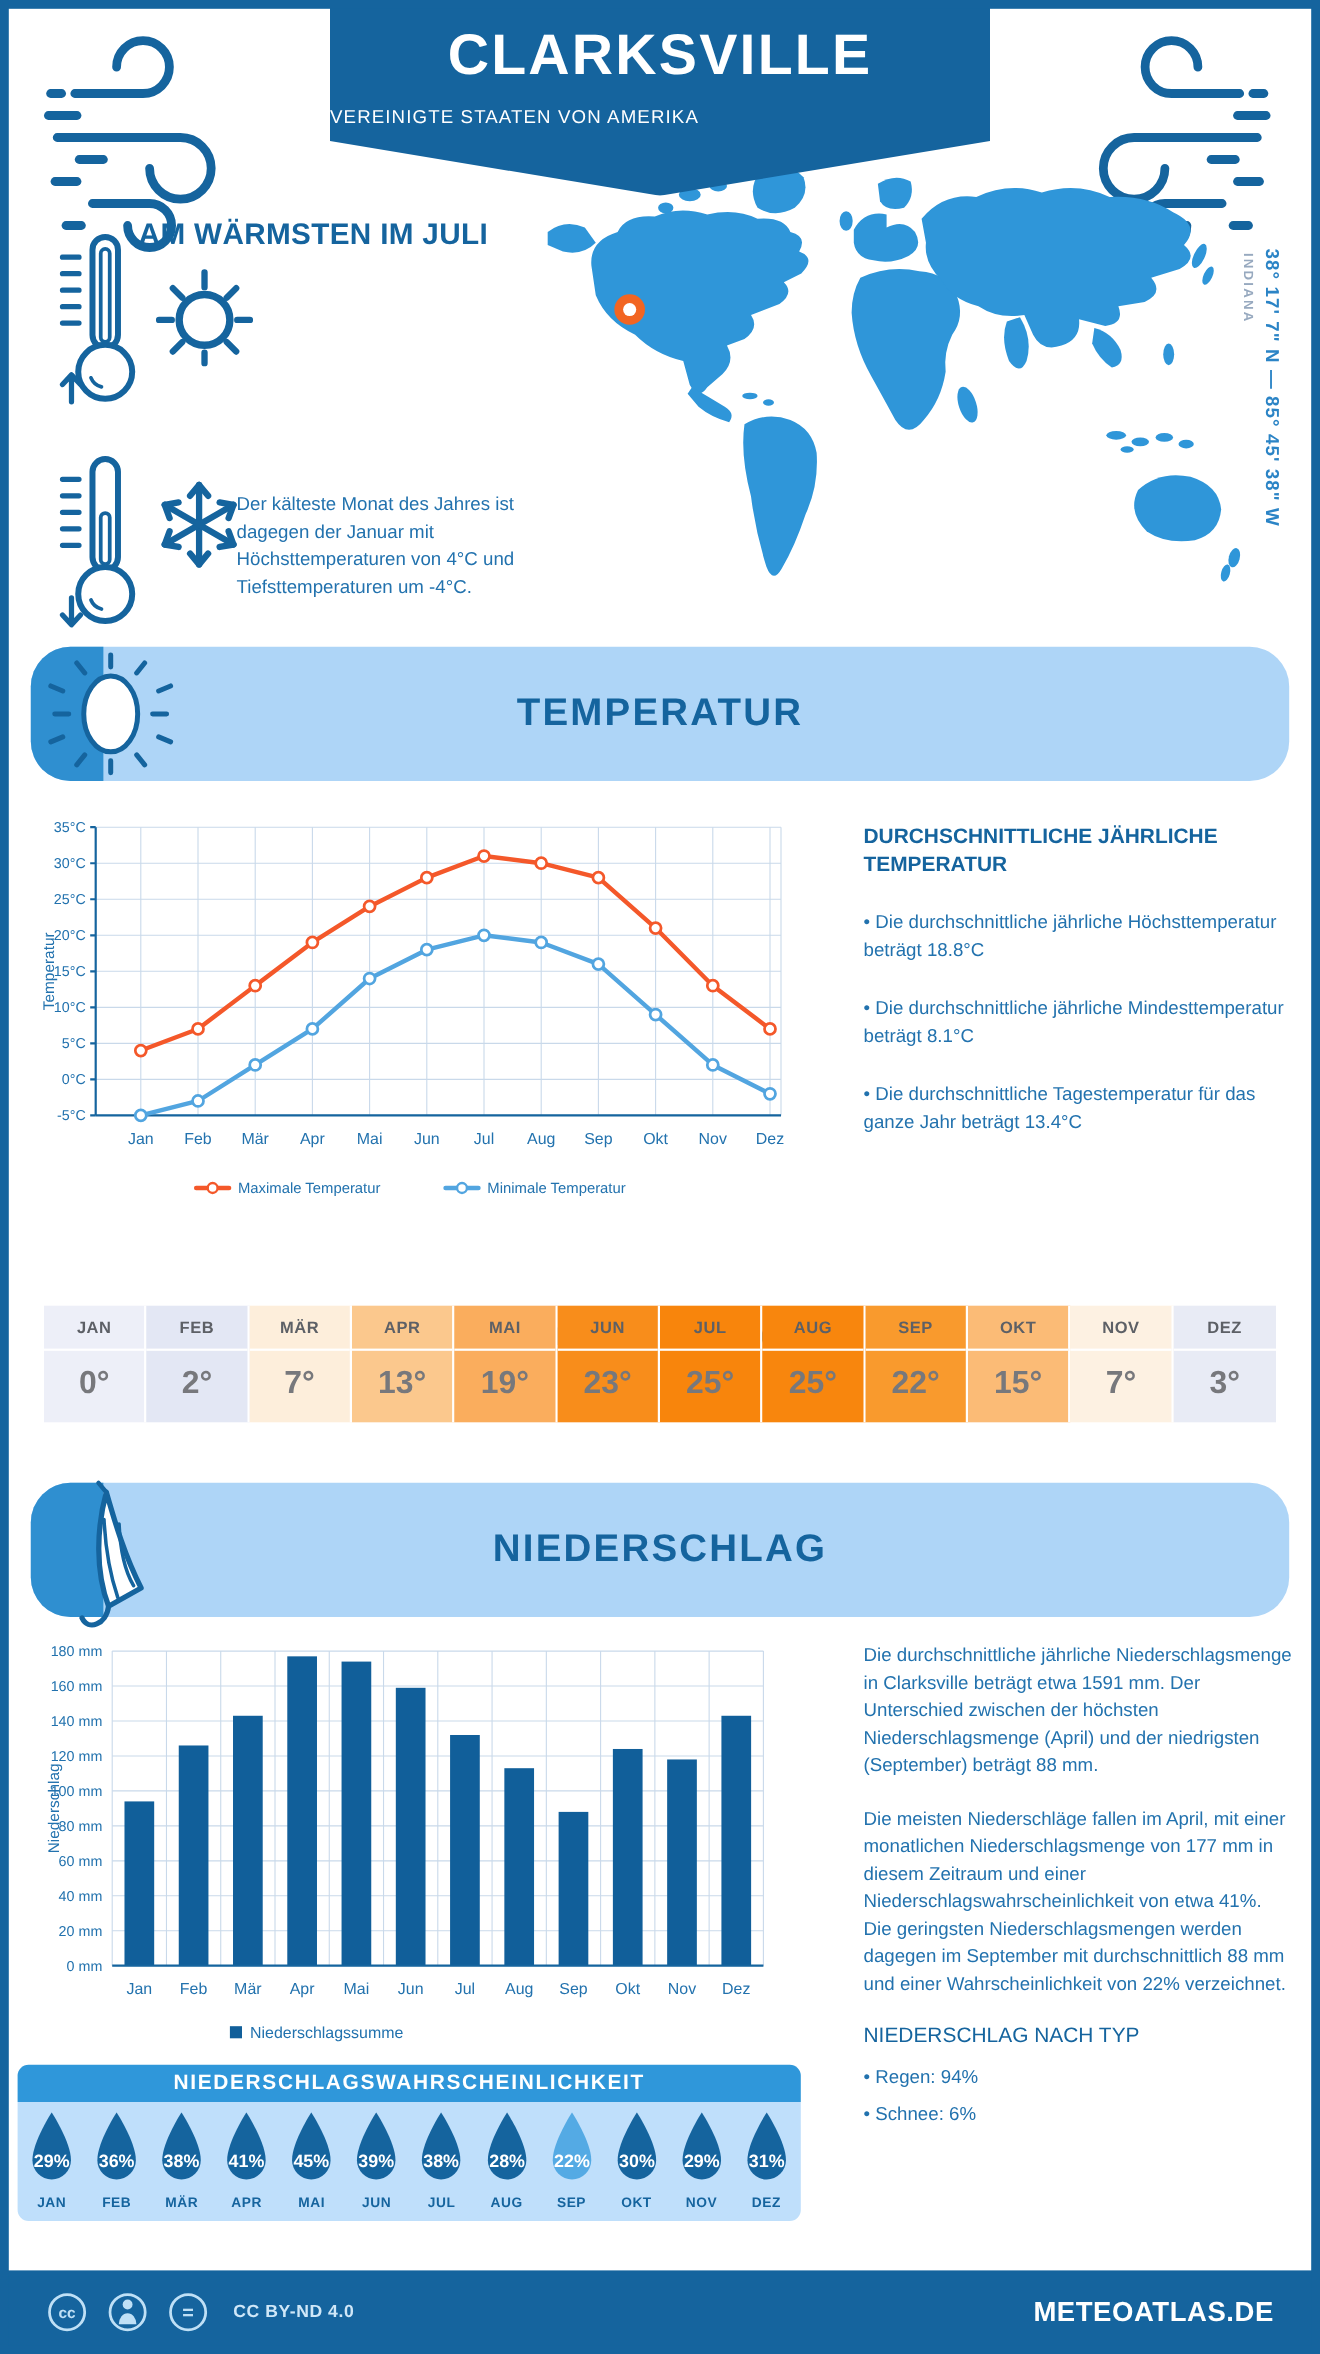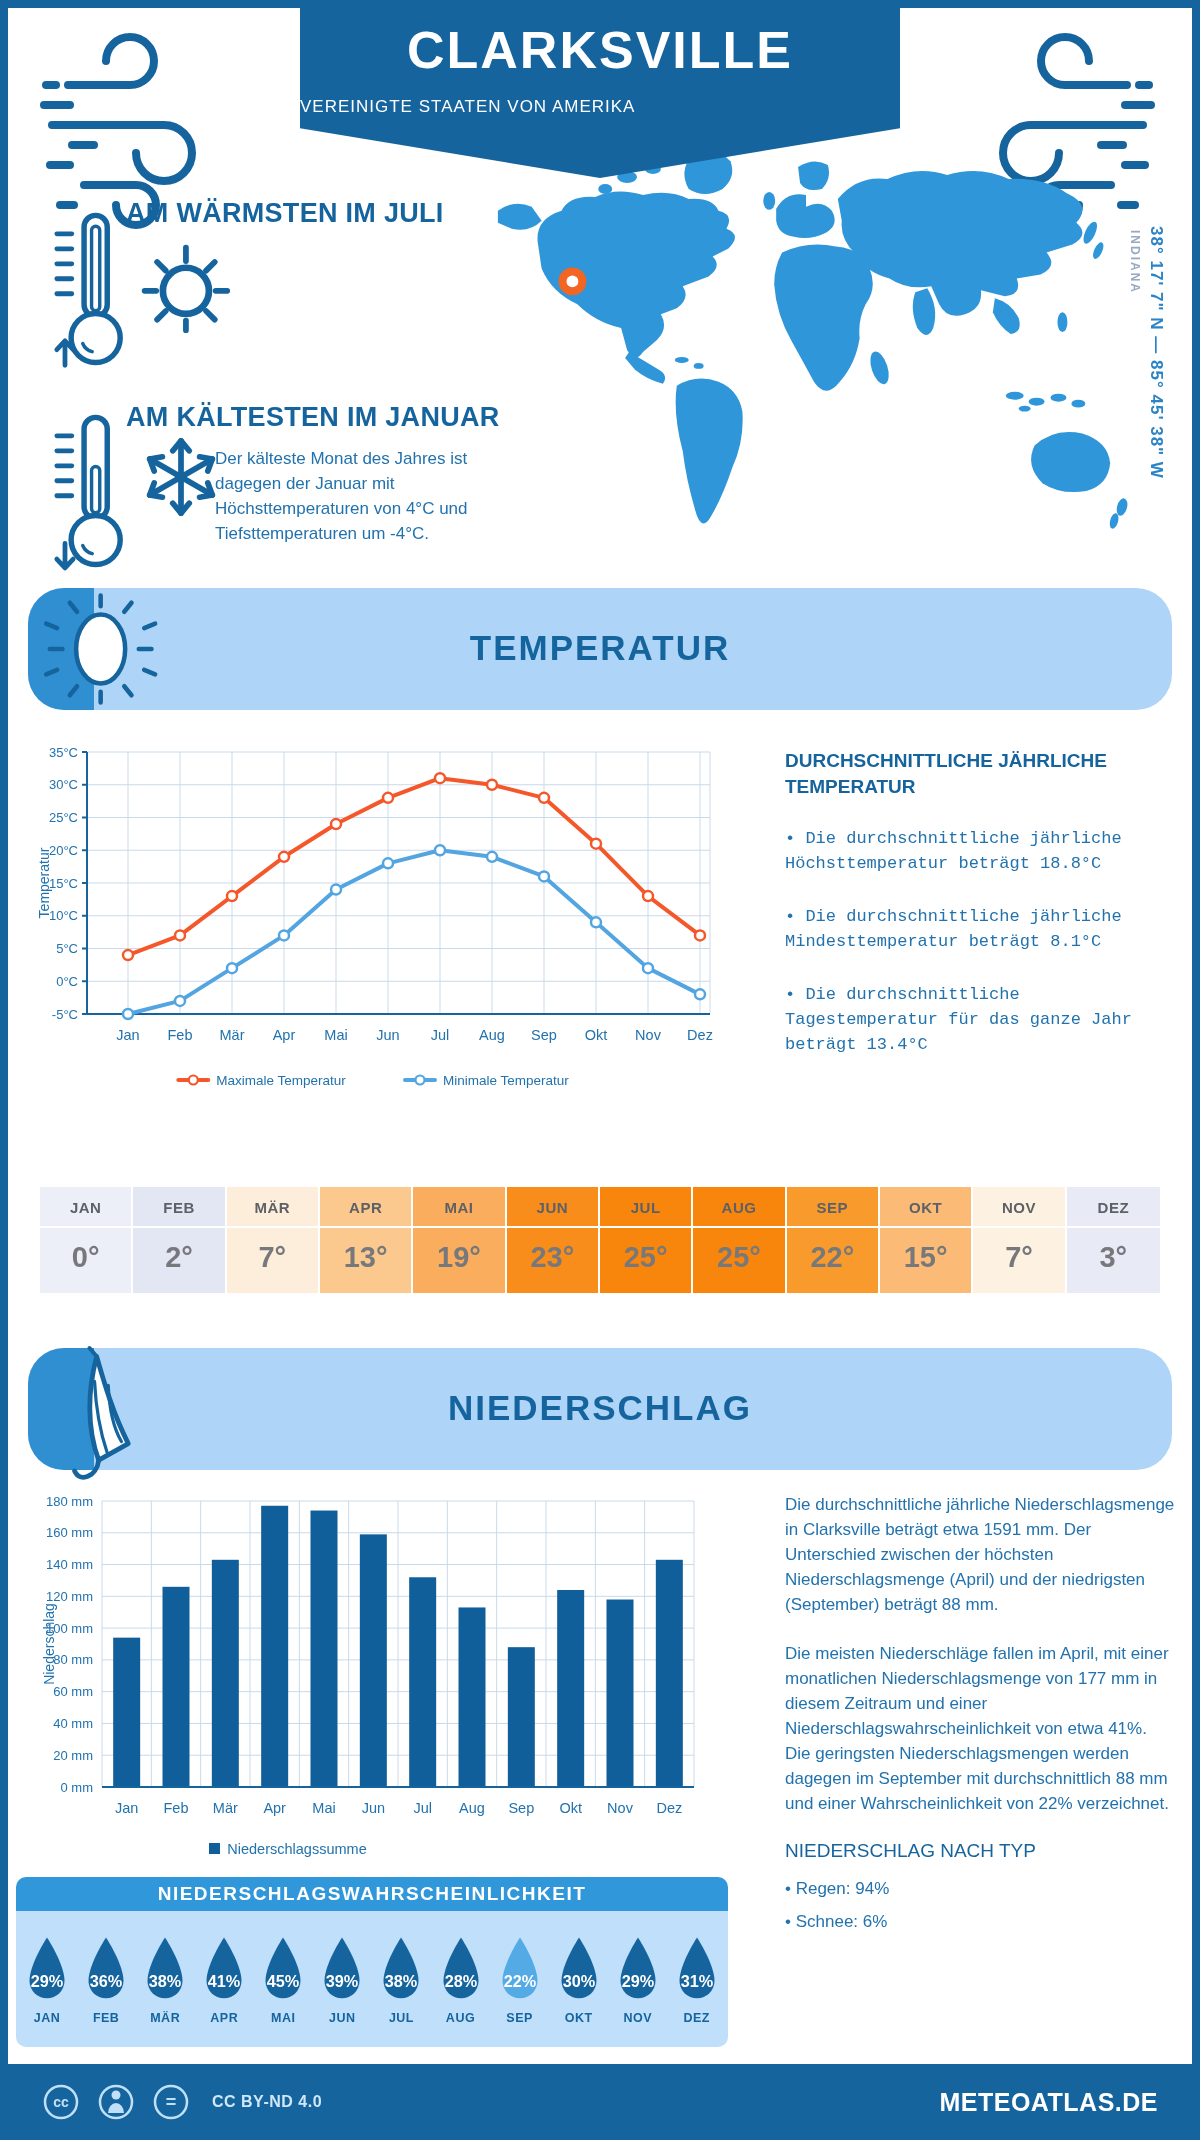--- a/index.html
+++ b/index.html
@@ -48,43 +48,43 @@
   
   .linechart{position:absolute;left:35px;top:742px;width:690px;height:358px;}
   .barchart{position:absolute;left:38px;top:1487px;width:680px;height:360px;}
   .bar-legend{position:absolute;left:38px;top:1841px;width:500px;text-align:center;
               color:#2272ae;font-size:14.5px;}
   .bar-legend .sq{display:inline-block;width:11px;height:11px;background:#115f9a;margin-right:7px;}
 
   
   .annual{position:absolute;left:785px;top:748px;width:395px;}
   .annual h3{color:#15649e;font-size:19px;font-weight:bold;margin:0 0 26px 0;line-height:26px;}
-  .annual p{color:#2272ae;font-size:17px;line-height:25px;margin:0 0 28px 0;font-family:Liberation Mono, monospace;}
+  .annual p{color:#2272ae;font-size:17px;line-height:25px;margin:0 0 28px 0;}
   .precip-text{position:absolute;left:785px;top:1492px;width:392px;}
   .precip-text p{color:#2272ae;font-size:17px;line-height:25px;margin:0 0 24px 0;}
   .precip-text h4{color:#15649e;font-size:19px;font-weight:normal;margin:18px 0 14px 0;}
   .precip-text p.bullet{margin:0 0 8px 0;}
 
   
   .daily-title{position:absolute;left:0;top:1202px;width:1200px;text-align:center;color:#15649e;
                font-size:23px;font-weight:bold;letter-spacing:.5px;}
   .daily-table{position:absolute;left:40px;top:1187px;width:1120px;height:106px;display:grid;
                grid-template-columns:repeat(12,1fr);}
   .dcell{position:relative;border-right:2px solid #fff;}
   .dcell:last-child{border-right:none;}
   .dm{display:block;text-align:center;font-size:15px;font-weight:bold;color:#5d6066;
       letter-spacing:.5px;padding-top:12px;height:27px;border-bottom:2px solid #fff;}
   .dv{display:block;text-align:center;font-size:29px;font-weight:bold;color:#77787c;padding-top:13px;}
 
   
   .prob-box{position:absolute;left:16px;top:1877px;width:712px;height:148px;}
   .prob-header{height:34px;background:#2f97da;border-radius:10px 10px 0 0;color:#fff;text-align:center;
                font-weight:bold;font-size:19px;letter-spacing:1.5px;line-height:34px;}
-  .prob-body{height:136px;background:#bfdffb;border-radius:0 0 10px 10px;display:flex;
-             justify-content:space-evenly;align-items:flex-start;padding-top:24px;box-sizing:border-box;}
+  .prob-body{height:108px;background:#bfdffb;border-radius:0 0 10px 10px;display:flex;
+             justify-content:space-evenly;align-items:flex-start;padding-top:7px;box-sizing:border-box;}
   .drop-unit{width:56px;text-align:center;}
   .drop-label{font-size:12.5px;font-weight:bold;color:#15649e;margin-top:2px;letter-spacing:.5px;}
 
   
   .footer{position:absolute;left:0;bottom:0;width:1200px;height:76px;background:#15649e;z-index:10;}
   .cc-icons{position:absolute;left:40px;top:16px;width:160px;height:44px;}
   .cc-text{position:absolute;left:212px;top:29px;color:#cfe7f8;font-size:16px;font-weight:bold;letter-spacing:.5px;}
   .site{position:absolute;right:42px;top:24px;color:#fff;font-size:25px;font-weight:bold;letter-spacing:.5px;}
 </style>
 </head>
@@ -150,21 +150,20 @@
       </g>
     <g transform="rotate(60 50 50)">
         <path d="M50 6 V94"></path>
         <path d="M50 6 l-10 12 M50 6 l10 12 M50 94 l-10 -12 M50 94 l10 -12"></path>
       </g>
     <g transform="rotate(120 50 50)">
         <path d="M50 6 V94"></path>
         <path d="M50 6 l-10 12 M50 6 l10 12 M50 94 l-10 -12 M50 94 l10 -12"></path>
       </g>
   </svg>
-  <div id="hCold" class="h-intro">AM KÄLTESTEN IM JANUAR</div>
   <div id="pCold" class="p-intro">Der kälteste Monat des Jahres ist dagegen der Januar mit Höchsttemperaturen von 4°C und Tiefsttemperaturen um -4°C.</div>
 
   <svg class="worldmap" viewBox="0 0 660 400">
     <g fill="#2f96d9">
       <path d="M215 8 Q242 0 254 14 Q260 30 246 42 Q228 52 212 42 Q202 24 215 8 Z"></path>
       <ellipse cx="150" cy="30" rx="10" ry="6"></ellipse>
         <ellipse cx="176" cy="22" rx="8" ry="5"></ellipse>
         <ellipse cx="128" cy="42" rx="7" ry="5"></ellipse>
       <path d="M20 64 Q36 52 54 60 L64 74 Q52 86 34 82 L20 76 Z"></path>
       <path d="M60 95 Q58 72 84 64 Q92 48 118 50 Q140 40 166 48 Q192 42 212 52 Q236 50 242 64 Q258 68 250 82 Q266 88 252 102 L236 110 Q246 120 232 130 L206 140 Q214 152 200 162 L184 168 Q192 182 180 194 L166 206 Q158 218 150 204 L144 182 Q118 176 100 158 Q74 146 64 122 Z"></path>

